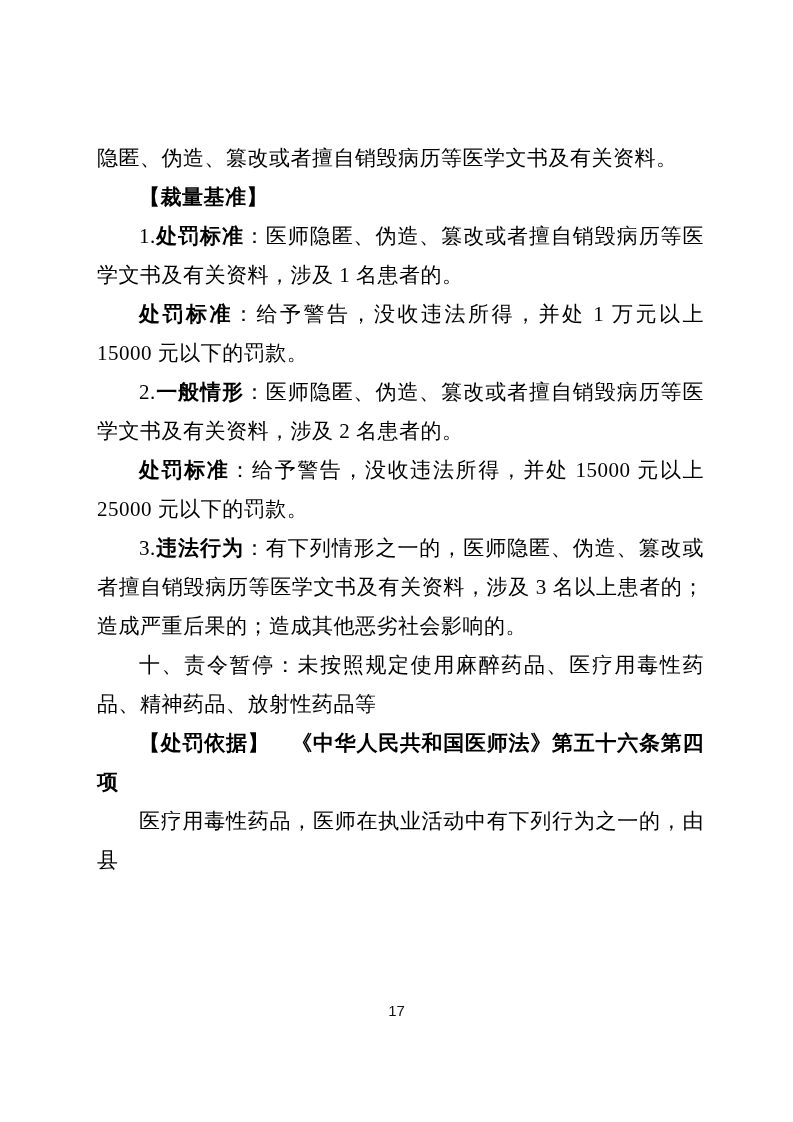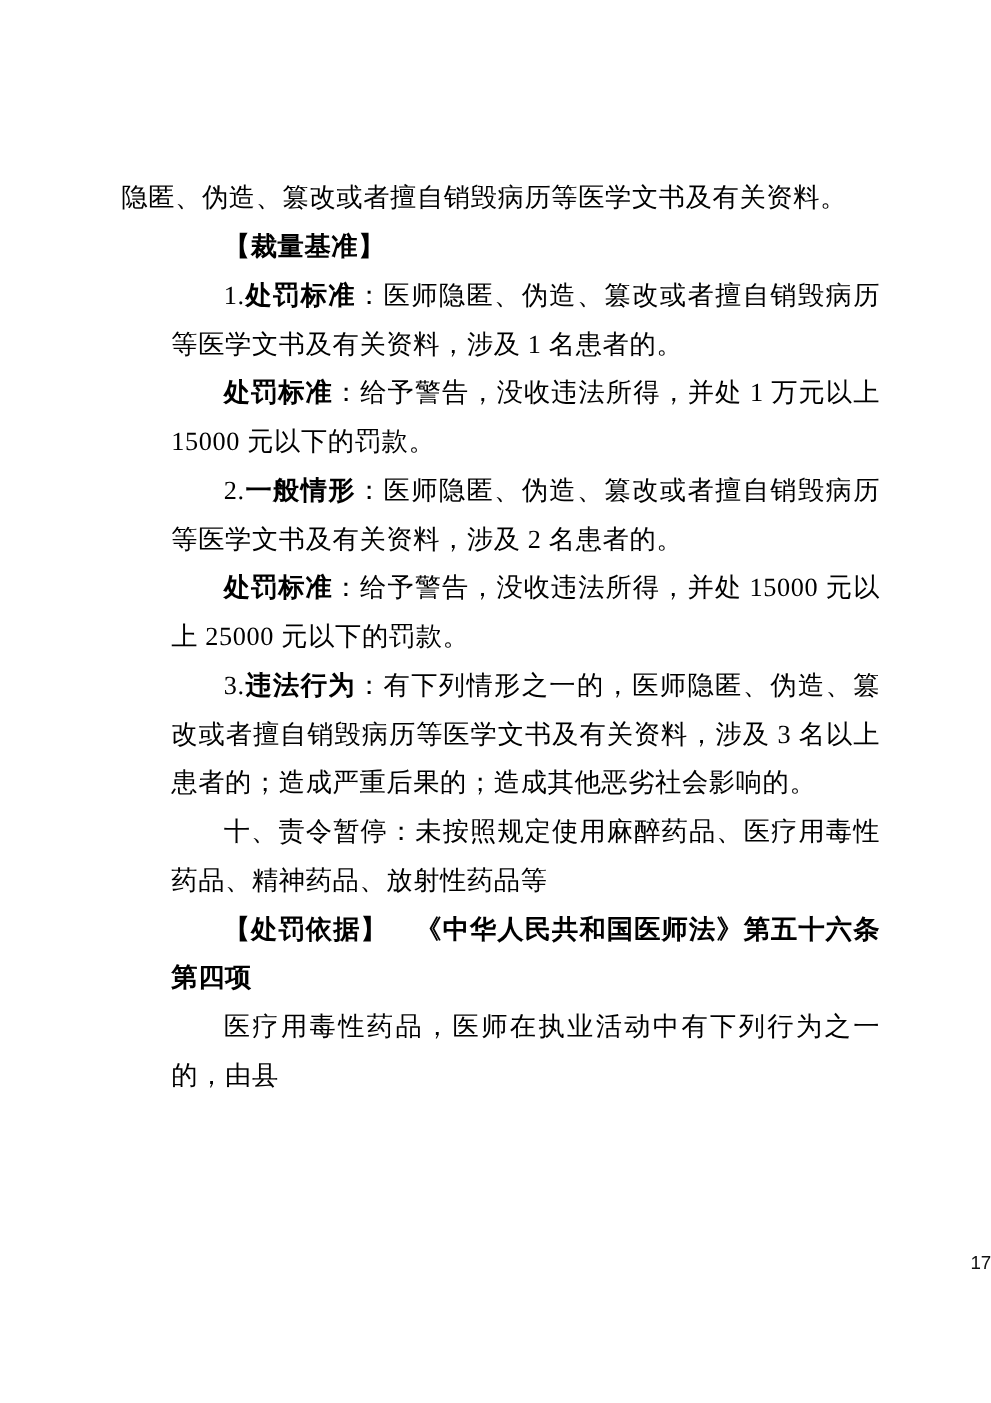--- a/index.html
+++ b/index.html
@@ -16,28 +16,28 @@
     position: absolute;
     left: 97px;
     top: 139px;
     width: 607px;
     font-size: 21px;
     line-height: 39px;
     text-align: justify;
     letter-spacing: 0.5px;
   }
   .content p { margin: 0; padding: 0; font-family: Liberation Serif, serif; }
-  .content p.indent { text-indent: 2em; margin-left: 40px; }
+  .content p.indent { text-indent: 2em; }
   .content b, .content .bold { font-weight: 700; }
   .pagenum {
     position: absolute;
     left: 0;
     right: 0;
     top: 1001px;
-    text-align: right;
+    text-align: center;
     font-size: 15px;
     line-height: 20px;
     color: #111111;
   }
 </style>
 </head>
 <body>
 
 <div class="page">
   <div class="content">

